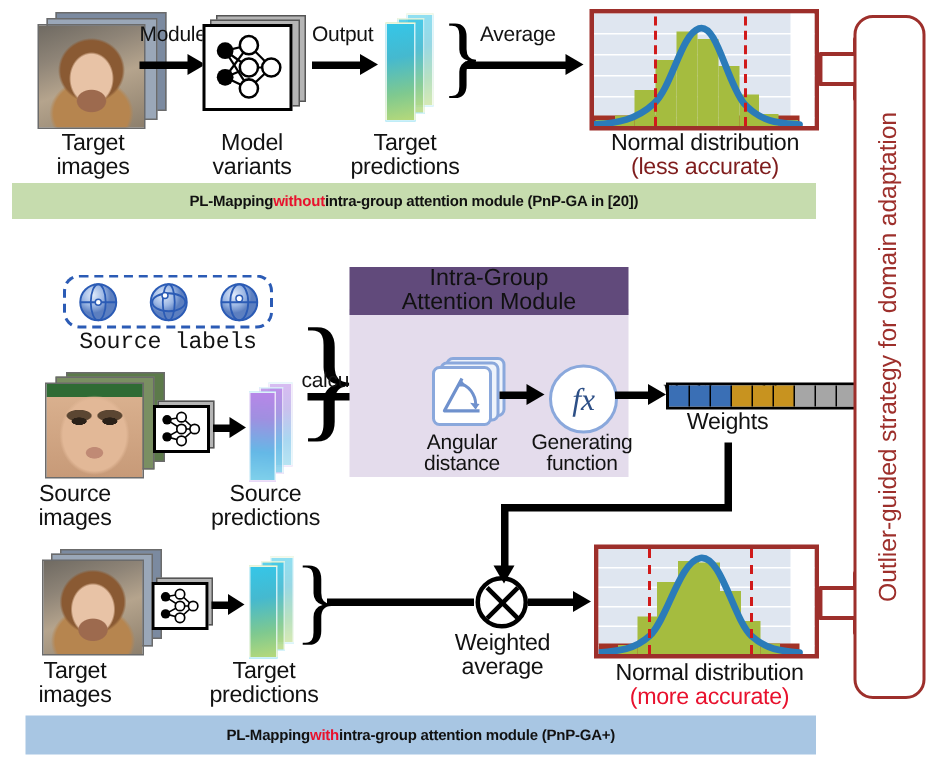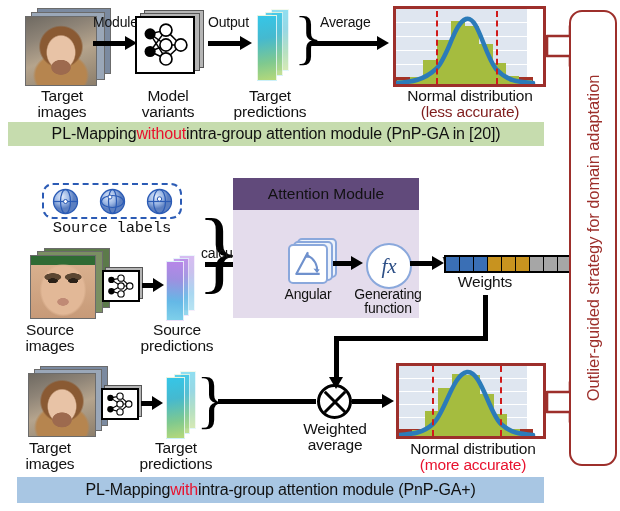--- a/index.html
+++ b/index.html
@@ -52,21 +52,21 @@
   .dist{position:absolute;border:3px solid #9d2f2b;background:#fff;box-sizing:border-box;overflow:hidden;}
   .dist .plot{position:absolute;inset:0;background:#dfe6f0;}
   .gl{position:absolute;left:0;right:0;height:1px;background:#ffffff;}
   .bar{position:absolute;bottom:0;background:#a5bc3f;}
   .tail{position:absolute;bottom:0;background:#a33226;}
   .dash{position:absolute;width:0;border-left:2.5px dashed #d01a1a;}
   .whitecol{position:absolute;top:0;bottom:0;background:#ffffff;}
 
   
   .banner{position:absolute;display:flex;align-items:center;justify-content:center;
-          font-size:16px;letter-spacing:-0.15px;}
+          font-size:10px;letter-spacing:-0.15px;font-weight:bold;}
   .banner-green{background:#c6dcae;}
   .banner-blue{background:#a8c6e3;}
 
   
   .rpanel{position:absolute;border:2px solid #9d2f2b;border-radius:13px;background:#fff;}
   .rpanel .vtext{position:absolute;left:50%;top:50%;
         transform:translate(-50%,-50%) rotate(-90deg);white-space:nowrap;
         font-size:16.5px;color:#9d2f2b;letter-spacing:-0.1px;}
 
   
@@ -280,36 +280,38 @@
 <div class="brace" style="left:197px;top:205px;font-size:92px;">}</div>
 
 <div class="abs lbl2" style="left:201px;top:245px;">calculate</div>
 <div class="ar" style="left:200px;top:253px;width:0;height:0;"></div>
 <div class="ar" style="left:205px;top:262px;width:44px;height:5px;"></div>
 <div class="arh" style="left:247px;top:257px;border-width:7.5px 0 7.5px 12px;border-color:transparent transparent transparent #000;"></div>
 
 <div class="am-body" style="left:233px;top:206px;width:186px;height:112px;"></div>
 <div class="am-head" style="left:233px;top:178px;width:186px;height:32px;">
   <div>
+    <div>Intra-Group</div>
     <div>Attention Module</div>
   </div>
 </div>
 
 <div class="angshadow" style="left:297px;top:238px;width:40px;height:40px;"></div>
 <div class="angshadow" style="left:293px;top:241px;width:40px;height:40px;"></div>
 <div class="angbox" style="left:288px;top:244px;width:40px;height:40px;">
   <svg width="100%" height="100%" viewBox="0 0 40 40">
     <path d="M20,7 L7,31 L33,31" fill="none" stroke="#6f91cd" stroke-width="2.4" stroke-linejoin="round"></path>
     <path d="M20,11 A17,17 0 0 1 30,29" fill="none" stroke="#6f91cd" stroke-width="2.2"></path>
     <polygon points="30,30 26,25 33,26" fill="#6f91cd"></polygon>
     <polygon points="19,7 16,13 23,13" fill="#6f91cd"></polygon>
   </svg>
 </div>
 <div class="abs ctr lbl2" style="left:258px;top:287px;width:100px;">
   <div>Angular</div>
+  <div>distance</div>
 </div>
 
 <div class="ar" style="left:333px;top:261px;width:20px;height:5px;"></div>
 <div class="arh" style="left:351px;top:256px;border-width:7.5px 0 7.5px 12px;border-color:transparent transparent transparent #000;"></div>
 
 <div class="gfcirc" style="left:366px;top:243px;width:42px;height:42px;">
   <span>fx</span>
 </div>
 <div class="abs ctr lbl2" style="left:342px;top:287px;width:92px;">
   <div>Generating</div>

